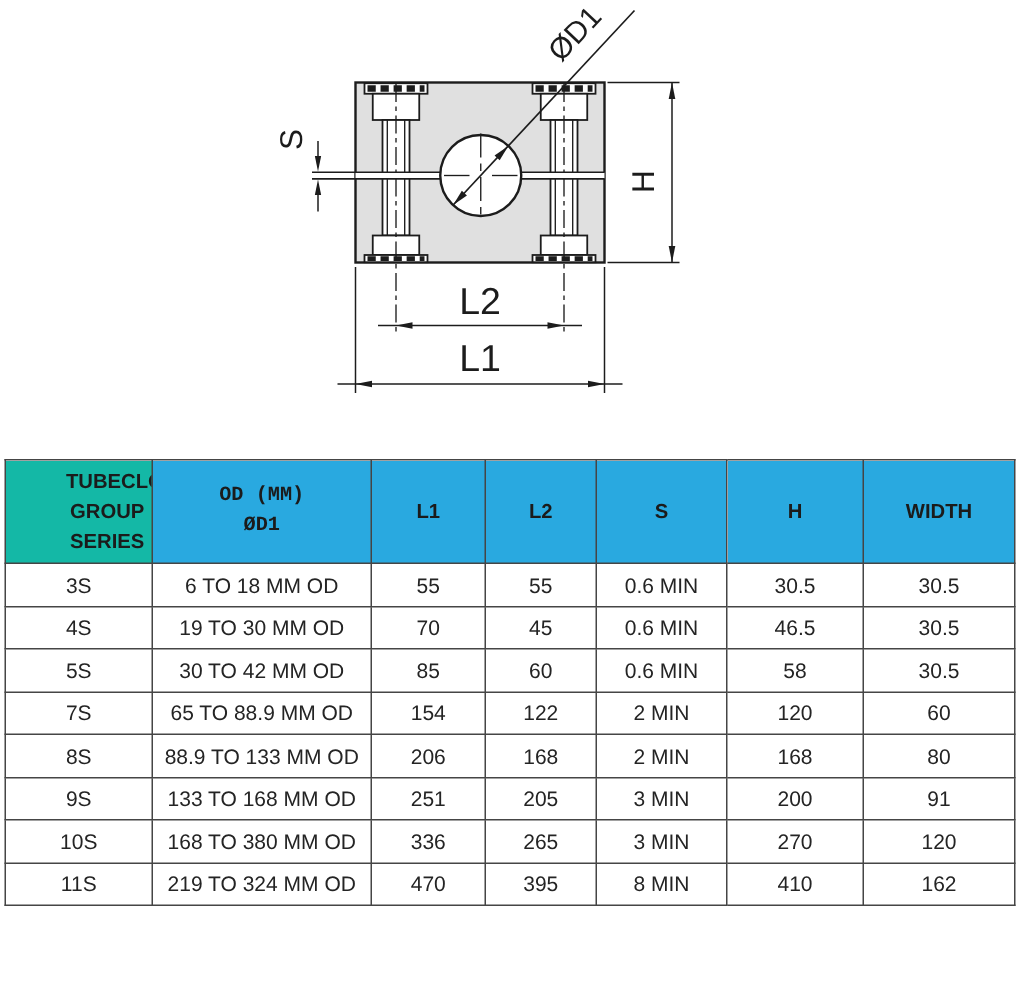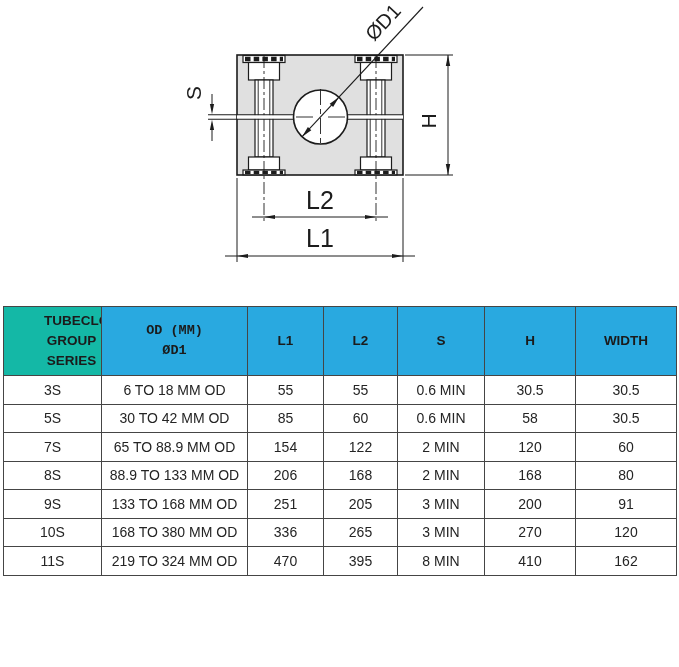--- a/index.html
+++ b/index.html
@@ -143,20 +143,29 @@
         <tr>
           <td>3S</td>
           <td>6 TO 18 MM OD</td>
           <td>55</td>
           <td>55</td>
           <td>0.6 MIN</td>
           <td>30.5</td>
           <td>30.5</td>
         </tr>
         <tr>
+          <td>4S</td>
+          <td>19 TO 30 MM OD</td>
+          <td>70</td>
+          <td>45</td>
+          <td>0.6 MIN</td>
+          <td>46.5</td>
+          <td>30.5</td>
+        </tr>
+        <tr>
           <td>5S</td>
           <td>30 TO 42 MM OD</td>
           <td>85</td>
           <td>60</td>
           <td>0.6 MIN</td>
           <td>58</td>
           <td>30.5</td>
         </tr>
         <tr>
           <td>7S</td>

